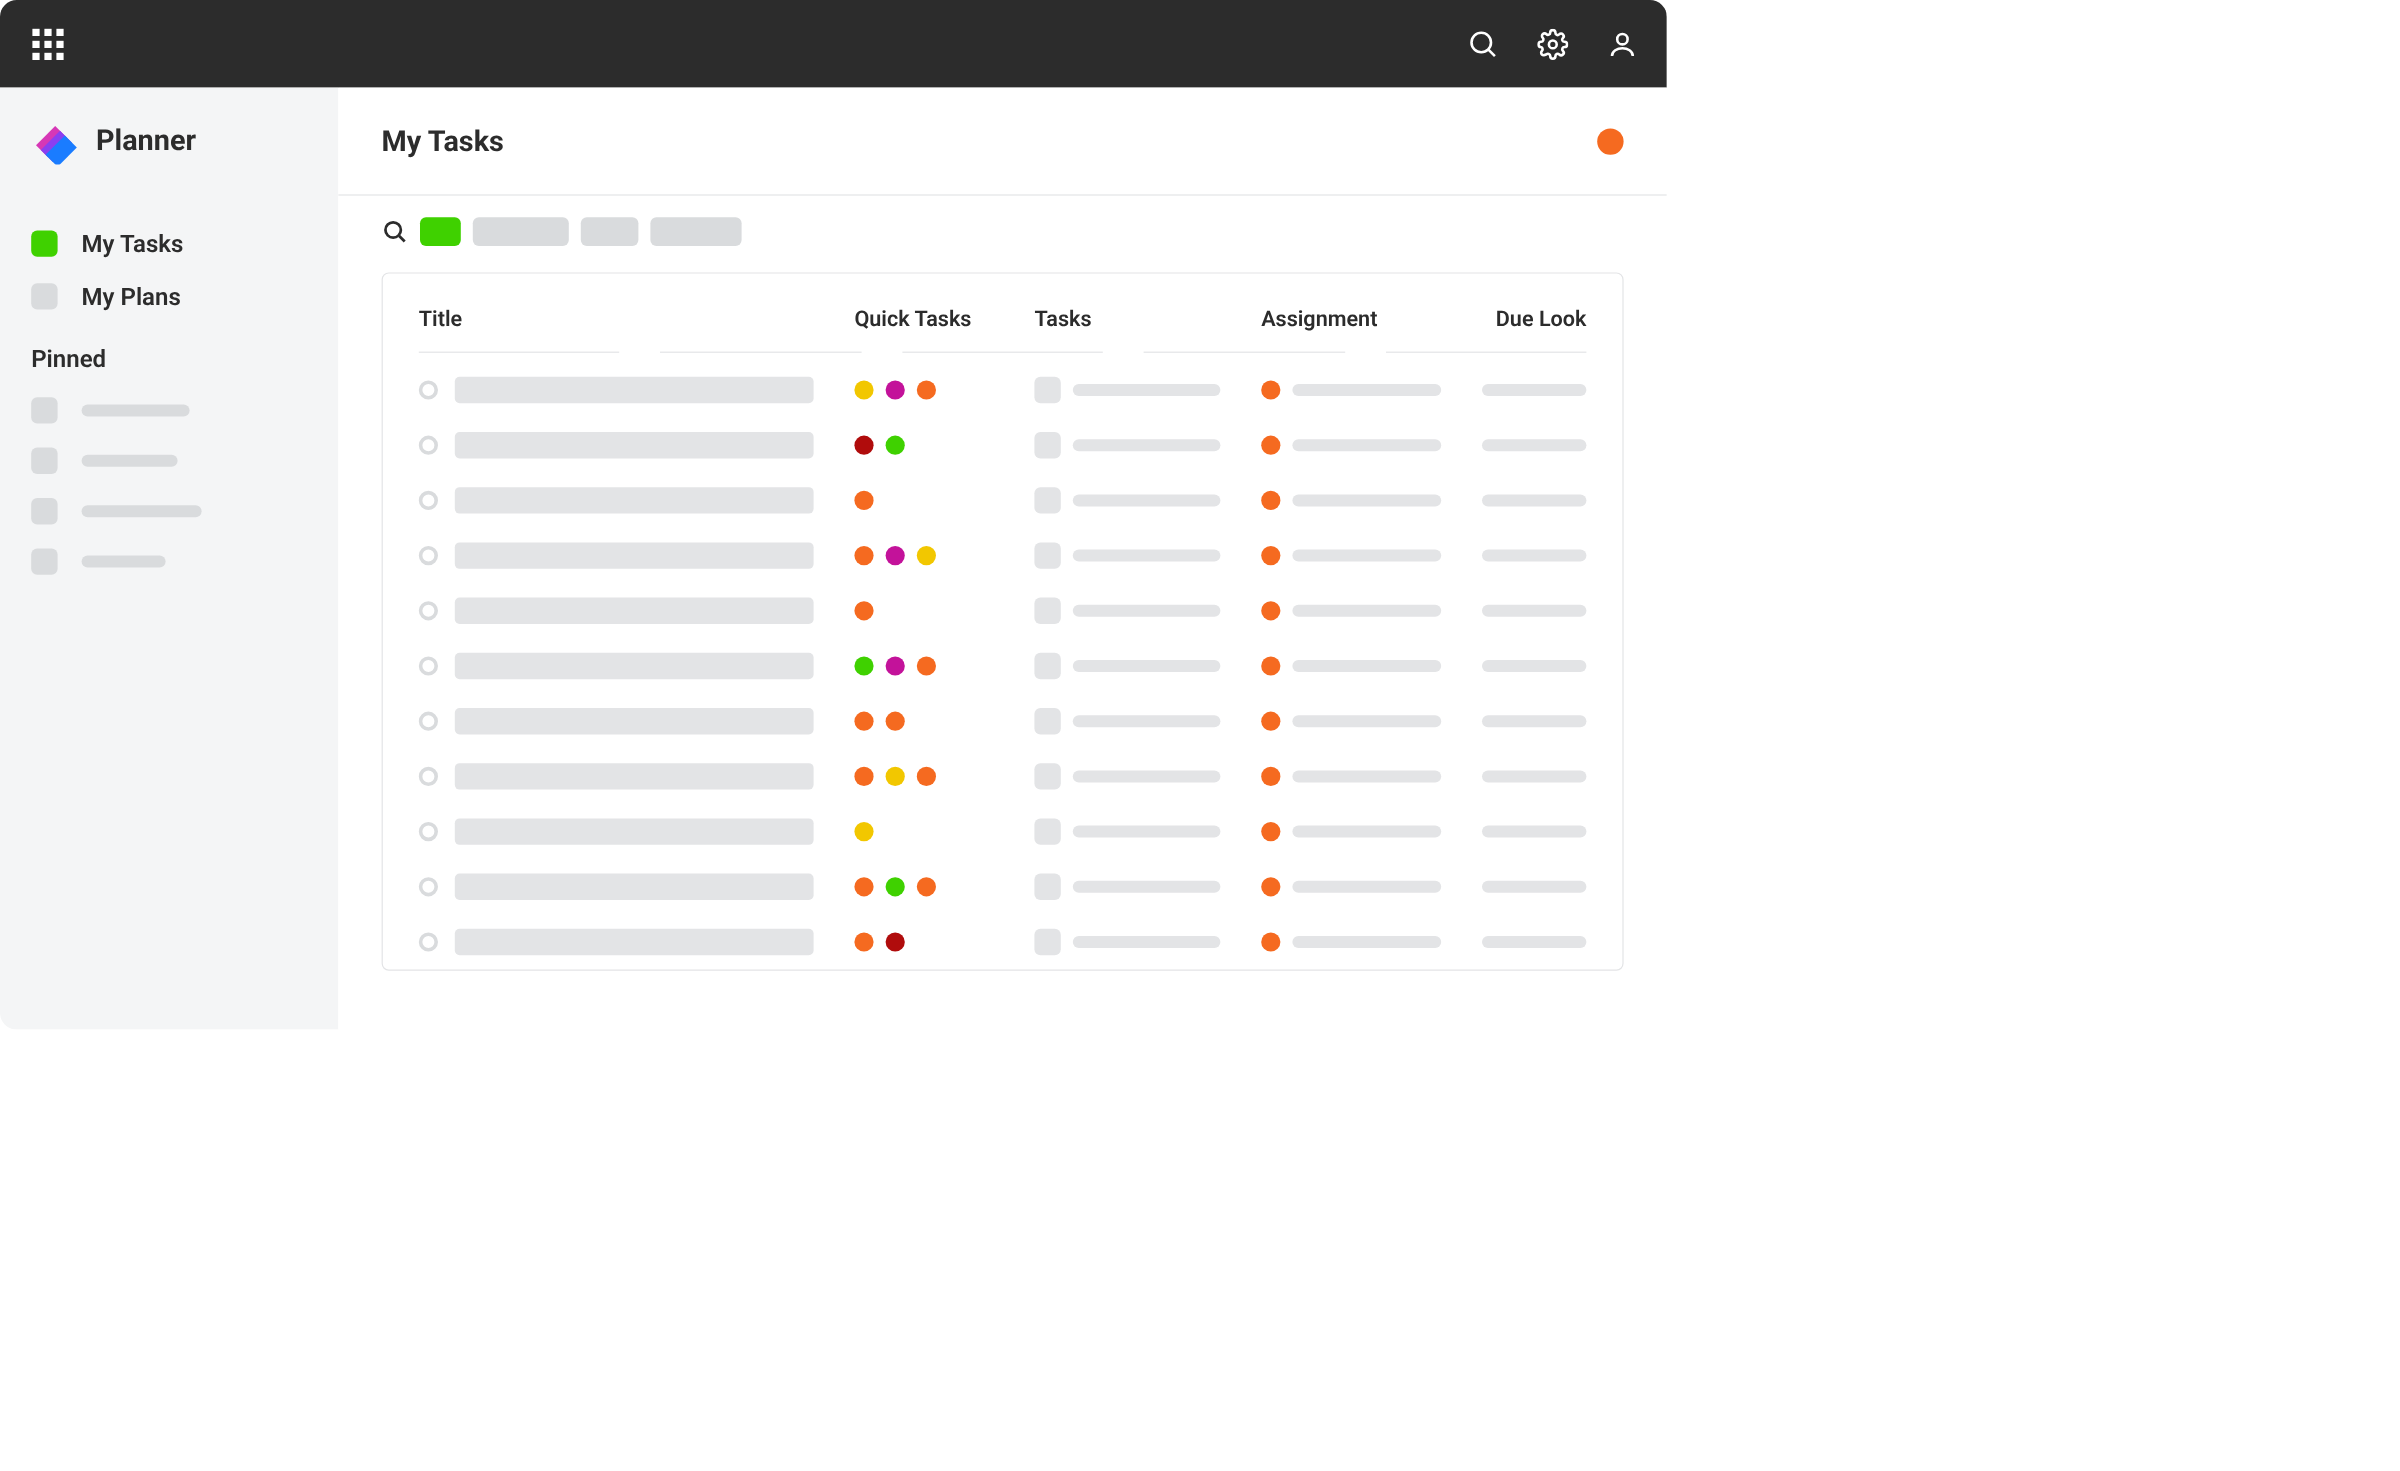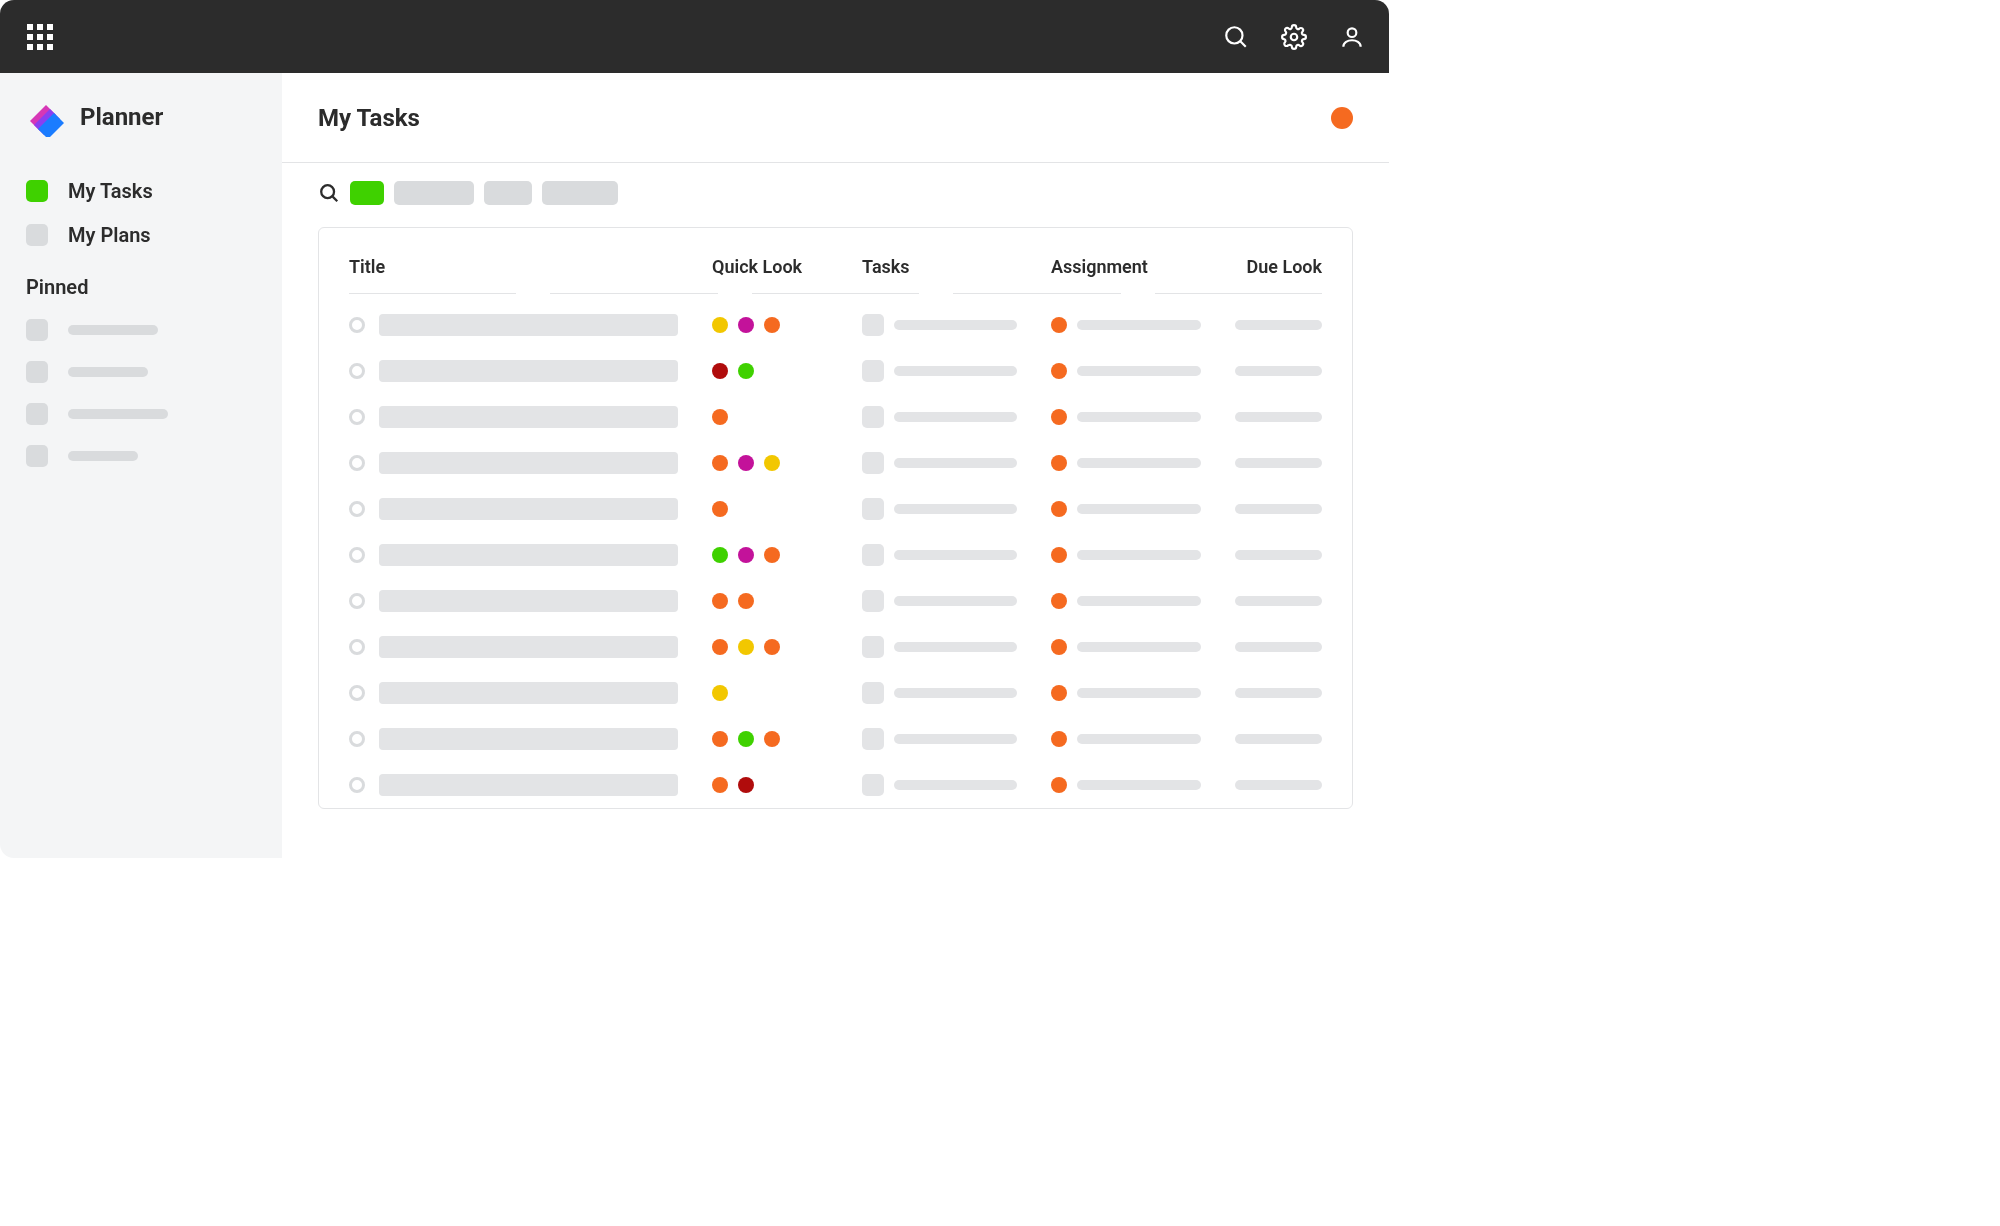--- a/index.html
+++ b/index.html
@@ -11,21 +11,21 @@
   .waffle { width: 32px; height: 32px; display: flex; flex-wrap: wrap; gap: 4px; align-content: center; justify-content: center; cursor: pointer; }
   .waffle span { width: 6px; height: 6px; background: #fff; }
   .topbar-spacer { flex: 1; }
   .topbar-icons { display: flex; gap: 32px; align-items: center; }
   .topbar-icon { width: 26px; height: 26px; color: #fff; cursor: pointer; display:flex; align-items:center; justify-content:center; }
   .topbar-icon svg { width: 26px; height: 26px; stroke: #fff; fill: none; stroke-width: 2; }
 
   .body { flex: 1; display: flex; min-height: 0; }
 
   .sidebar { width: 282px; background: #f4f5f6; padding: 24px 20px; display: flex; flex-direction: column; }
-  .brand { display: flex; align-items: center; gap: 14px; margin-bottom: 32px; padding-left: 6px; }
+  .brand { display: flex; align-items: center; gap: 14px; margin-bottom: 44px; padding-left: 6px; }
   .brand-logo { width: 40px; height: 40px; }
   .brand-name { font-size: 24px; font-weight: 700; color: #2c2c2c; }
 
   .nav-item, .pinned-item { display: flex; align-items: center; gap: 20px; padding: 10px 6px; cursor: pointer; }
   .nav-square { width: 22px; height: 22px; border-radius: 5px; background: #d9dbdd; }
   .nav-square.active { background: #3fd100; }
   .nav-label { font-size: 20px; font-weight: 600; color: #2c2c2c; }
   .pinned-header { font-size: 20px; font-weight: 600; color: #2c2c2c; margin: 18px 0 10px 6px; }
   .pinned-square { width: 22px; height: 22px; border-radius: 5px; background: #d9dbdd; }
   .pinned-bar { height: 10px; border-radius: 5px; background: #d9dbdd; }
@@ -166,21 +166,21 @@
             <div class="chip active" style="width: 34px;"></div>
             <div class="chip ph" style="width: 80px;"></div>
             <div class="chip ph" style="width: 48px;"></div>
             <div class="chip ph" style="width: 76px;"></div>
           </div>
       </div>
 
       <div class="table-wrap">
         <div class="thead">
           <div class="th col-title">Title</div>
-          <div class="th col-ql">Quick Look</div>
+          <div class="th col-ql">Quick Tasks</div>
           <div class="th col-plan">Tasks</div>
           <div class="th col-asn">Assignment</div>
           <div class="th col-due">Due Look</div>
         </div>
         <div class="rule-row">
           <div class="rule col-title"></div>
           <div class="rule col-ql"></div>
           <div class="rule col-plan"></div>
           <div class="rule col-asn"></div>
           <div class="rule col-due"></div>

